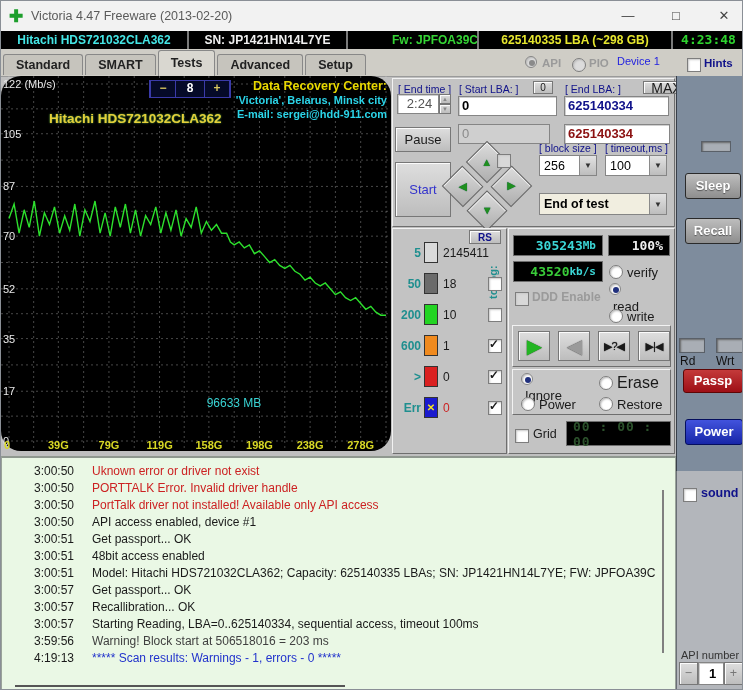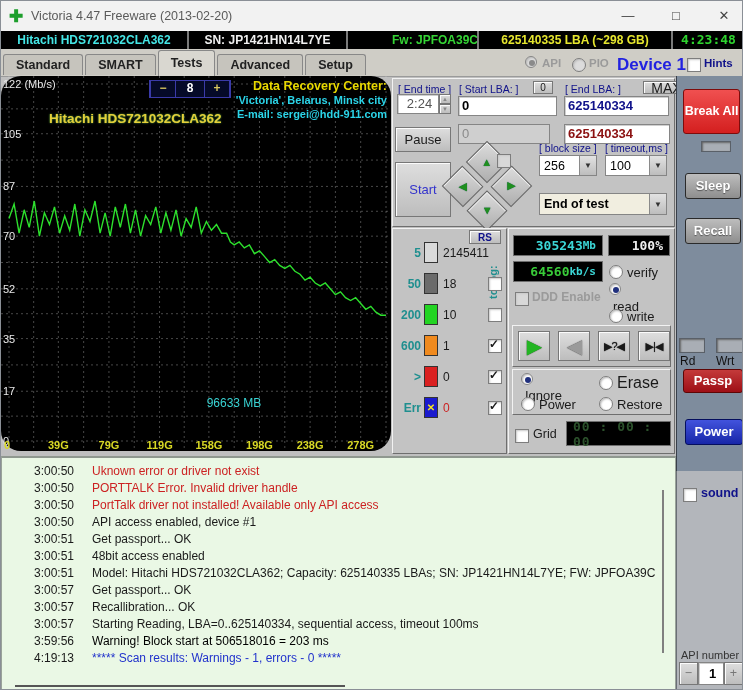--- a/index.html
+++ b/index.html
@@ -118,21 +118,21 @@
         <div class="tab active">Tests</div>
         <div class="tab">Advanced</div>
         <div class="tab">Setup</div>
       </div>
     <span class="abs" style="left:524px;top:7px;">
         <span class="radio sel dis"></span>
       </span>
     <span class="abs" style="left:541px;top:8px;font-size:11.5px;color:#9a9a9a;font-weight:bold;">API</span>
     <span class="abs" style="left:571px;top:7px;"><span class="radio dis"></span></span>
     <span class="abs" style="left:588px;top:8px;font-size:11.5px;color:#9a9a9a;font-weight:bold;">PIO</span>
-    <span class="abs" style="left:616px;top:6px;font-size:17px;color:#2222e0;font-weight:bold;">Device 1</span>
+    <span class="abs" style="left:616px;top:6px;font-size:11px;color:#2222e0;font-weight:normal;">Device 1</span>
     <span class="abs" style="left:686px;top:7px;"><span class="cb"></span></span>
     <span class="abs" style="left:703px;top:8px;font-size:11.5px;color:#10128a;font-weight:bold;">Hints</span>
   </div>
 
   <div class="abs" id="graph">
     <svg id="graph-svg" width="390" height="375">
         <line x1="0" y1="8" x2="390" y2="8" stroke="rgba(220,220,220,0.33)" stroke-dasharray="2,3"></line>
         <line x1="0" y1="32.87295081967213" x2="390" y2="32.87295081967213" stroke="rgba(220,220,220,0.33)" stroke-dasharray="2,3"></line>
         <line x1="0" y1="57.74590163934426" x2="390" y2="57.74590163934426" stroke="rgba(220,220,220,0.33)" stroke-dasharray="2,3"></line>
         <line x1="0" y1="84.08196721311475" x2="390" y2="84.08196721311475" stroke="rgba(220,220,220,0.33)" stroke-dasharray="2,3"></line>
@@ -290,21 +290,21 @@
   <div class="abs panel" style="left:507px;top:227px;width:167px;height:226px;">
     <div class="abs lcd" style="left:4px;top:6px;width:90px;height:21px;">
       <span style="color:#3bd6d6;font-size:13px;">305243</span>
       <span style="color:#3bd6d6;font-size:11px;">Mb</span>
     </div>
     <div class="abs lcd" style="left:99px;top:6px;width:62px;height:21px;">
       <span style="color:#eee;font-size:13px;">100</span>
       <span style="color:#eee;font-size:13px;">%</span>
     </div>
     <div class="abs lcd" style="left:4px;top:32px;width:90px;height:21px;">
-      <span style="color:#39cc39;font-size:13px;">64560</span>
+      <span style="color:#39cc39;font-size:13px;">43520</span>
       <span style="color:#3bd6d6;font-size:11px;">kb/s</span>
     </div>
     <span class="abs" style="left:6px;top:61px;"><span class="cb dis"></span></span>
     <span class="abs" style="left:23px;top:61px;font-size:12px;color:#9a9a9a;font-weight:bold;">DDD Enable</span>
     <div class="abs" id="mode-radios" style="left:100px;top:32px;">
         <div style="height: 22px; line-height: 22px; white-space: nowrap;"><span class="radio"></span><span style="font-size: 13px; margin-left: 4px; color: rgb(26, 26, 26);">verify</span></div>
         <div style="height: 22px; line-height: 22px; white-space: nowrap;"><span class="radio sel"></span><span style="font-size: 13px; margin-left: 4px; color: rgb(26, 26, 26);">read</span></div>
         <div style="height: 22px; line-height: 22px; white-space: nowrap;"><span class="radio"></span><span style="font-size: 13px; margin-left: 4px; color: rgb(26, 26, 26);">write</span></div>
       </div>
     <div class="abs panel" style="left:3px;top:96px;width:159px;height:42px;background:#bcbcbc;">
@@ -324,21 +324,20 @@
         </div>
     </div>
     <span class="abs" style="left:6px;top:198px;"><span class="cb"></span></span>
     <span class="abs" style="left:24px;top:198px;font-size:12.5px;color:#1a1a1a;">Grid</span>
     <div class="abs lcd" style="left:57px;top:192px;width:105px;height:25px;justify-content:center;">
       <span style="color:#2c522c;font-size:13px;letter-spacing:1px;">00 : 00 : 00</span>
     </div>
   </div>
 
   <div class="abs" id="sidebar-top">
-    <div class="abs sbtn" style="left:6px;top:13px;width:57px;height:45px;background:linear-gradient(#f05050,#d41f1f);border:1px solid #7e0b0b;font-size:12.5px;line-height:43px;">Break All</div>
     <div class="abs led" style="left:24px;top:65px;width:28px;height:9px;"></div>
     <div class="abs sbtn" style="left:8px;top:97px;width:56px;height:26px;background:linear-gradient(#bdbdbd,#8e8e8e);border:1px solid #2a2a2a;color:#fff;font-size:13px;line-height:24px;text-shadow:0 1px 1px #555;">Sleep</div>
     <div class="abs sbtn" style="left:8px;top:142px;width:56px;height:26px;background:linear-gradient(#bdbdbd,#8e8e8e);border:1px solid #2a2a2a;color:#fff;font-size:13px;line-height:24px;text-shadow:0 1px 1px #555;">Recall</div>
     <div class="abs led" style="left:2px;top:262px;width:24px;height:13px;"></div>
     <div class="abs led" style="left:39px;top:262px;width:26px;height:13px;"></div>
     <span class="abs" style="left:3px;top:278px;font-size:12px;color:#111;">Rd</span>
     <span class="abs" style="left:39px;top:278px;font-size:12px;color:#111;">Wrt</span>
     <div class="abs sbtn" style="left:6px;top:293px;width:60px;height:24px;background:linear-gradient(#c43a3a,#9e0f16);border:1px solid #5e0505;font-size:13px;line-height:22px;">Passp</div>
     <div class="abs sbtn" style="left:8px;top:343px;width:58px;height:26px;background:linear-gradient(#4253dd,#1726a8);border:1px solid #040e5e;font-size:13px;line-height:24px;">Power</div>
   </div>
@@ -389,21 +388,21 @@
         <div class="lrow">
           <span class="ltime">3:00:57</span>
           <span class="ltext" style="color: rgb(26, 26, 26);">Recallibration... OK</span>
         </div>
         <div class="lrow">
           <span class="ltime">3:00:57</span>
           <span class="ltext" style="color: rgb(26, 26, 26);">Starting Reading, LBA=0..625140334, sequential access, timeout 100ms</span>
         </div>
         <div class="lrow">
           <span class="ltime">3:59:56</span>
-          <span class="ltext" style="color: #000000;">Warning! Block start at 506518016 = 203 ms</span>
+          <span class="ltext" style="color: #404040;">Warning! Block start at 506518016 = 203 ms</span>
         </div>
         <div class="lrow">
           <span class="ltime">4:19:13</span>
           <span class="ltext" style="color: rgb(34, 51, 204);">***** Scan results: Warnings - 1, errors - 0 *****</span>
         </div>
       </div>
     <div class="abs" style="left:660px;top:32px;width:2px;height:163px;background:#808080;"></div>
     <div class="abs" style="left:13px;top:227px;width:330px;height:2px;background:#555;"></div>
   </div>
 

